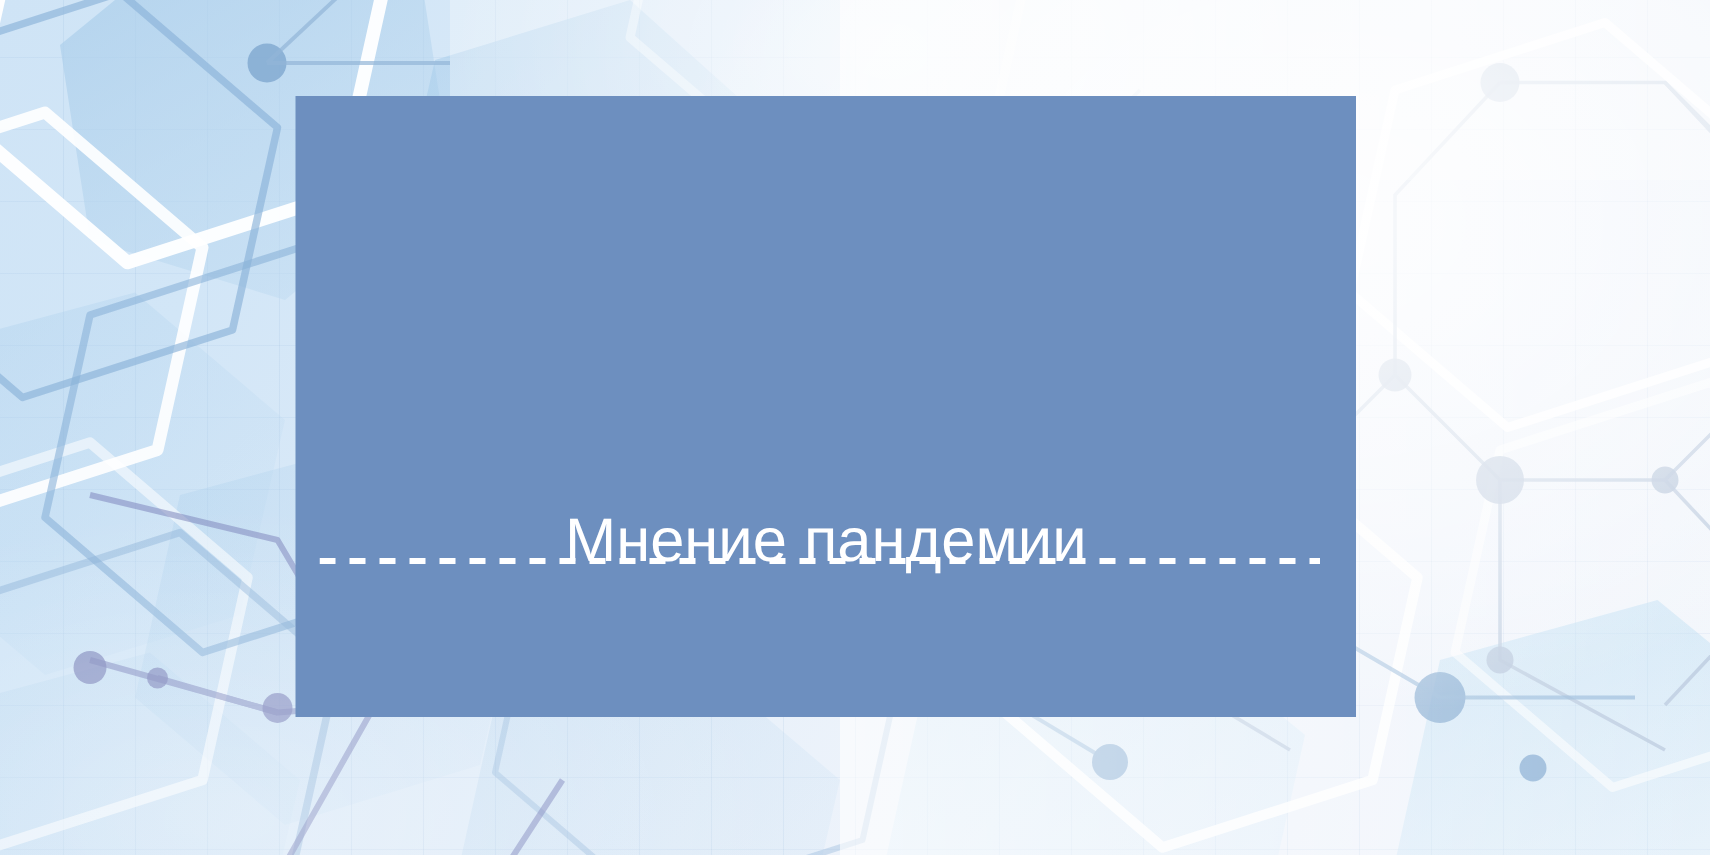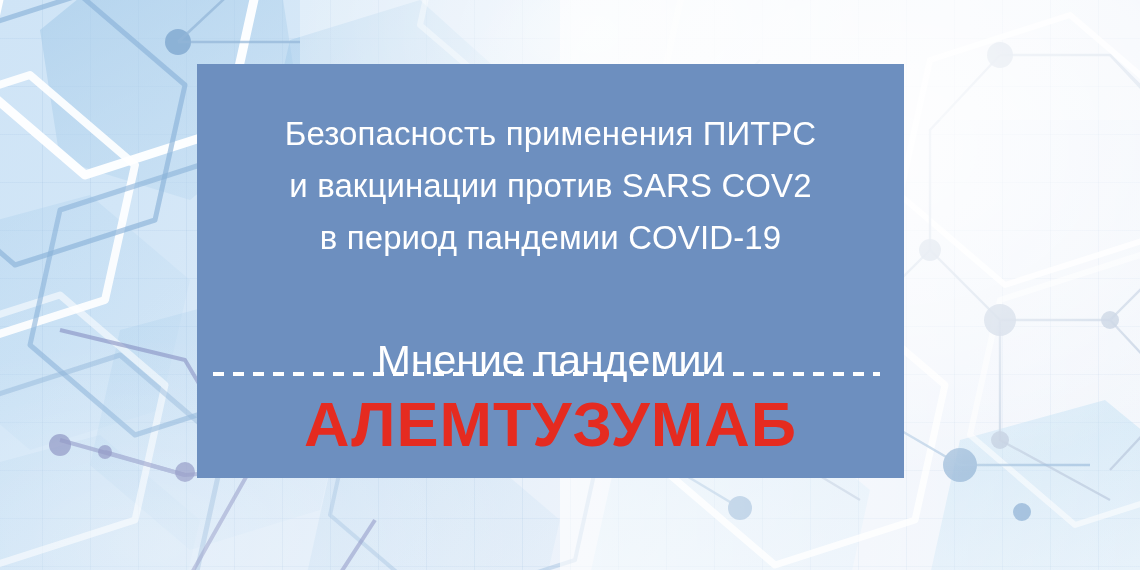--- a/index.html
+++ b/index.html
@@ -241,26 +241,20 @@
     </g>
 
     <rect x="560" y="0" width="580" height="570" fill="url(#fadeRight)" opacity="0.62"></rect>
     <rect x="300" y="0" width="840" height="120" fill="#ffffff" opacity="0.30"></rect>
   </svg>
 
   <div class="bg-sheen"></div>
 
   <div id="title-card">
 
-    <div class="title-block">
-      <div class="title-line">Безопасность применения ПИТРС</div>
-      <div class="title-line">и вакцинации против SARS COV2</div>
-      <div class="title-line">в период пандемии COVID-19</div>
-    </div>
 
     <div class="subtitle">Мнение пандемии</div>
 
     <div class="divider"></div>
 
-    <div class="drugname">АЛЕМТУЗУМАБ</div>
   </div>
 
 </div>
 
 </body></html>

